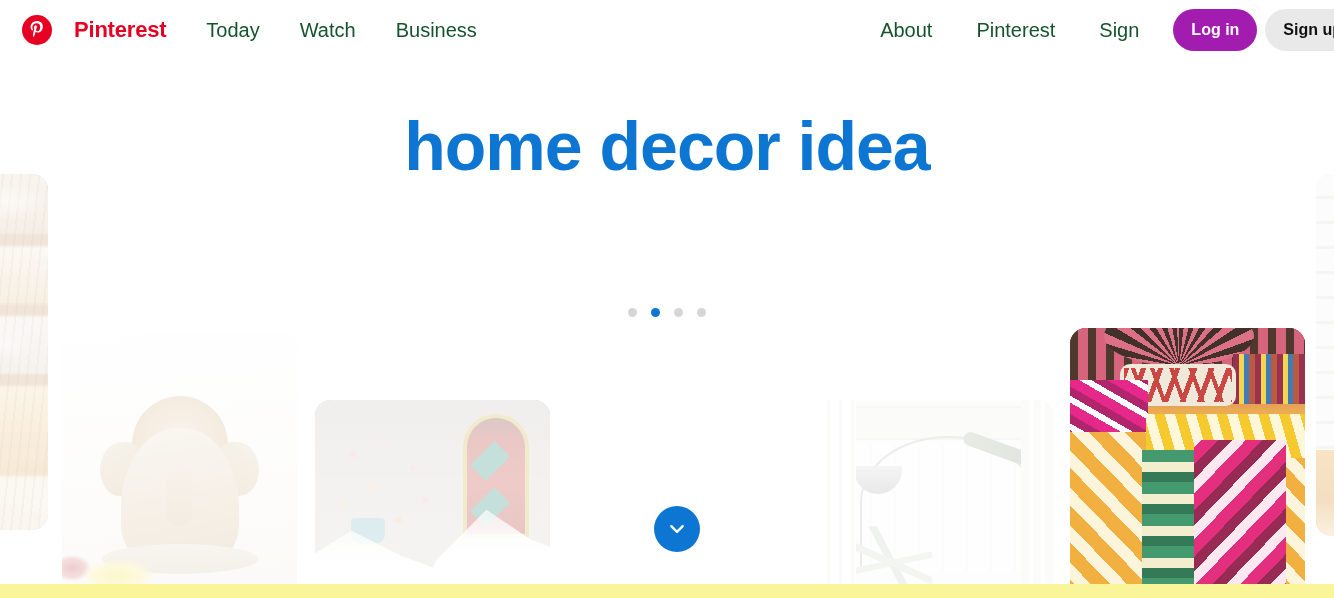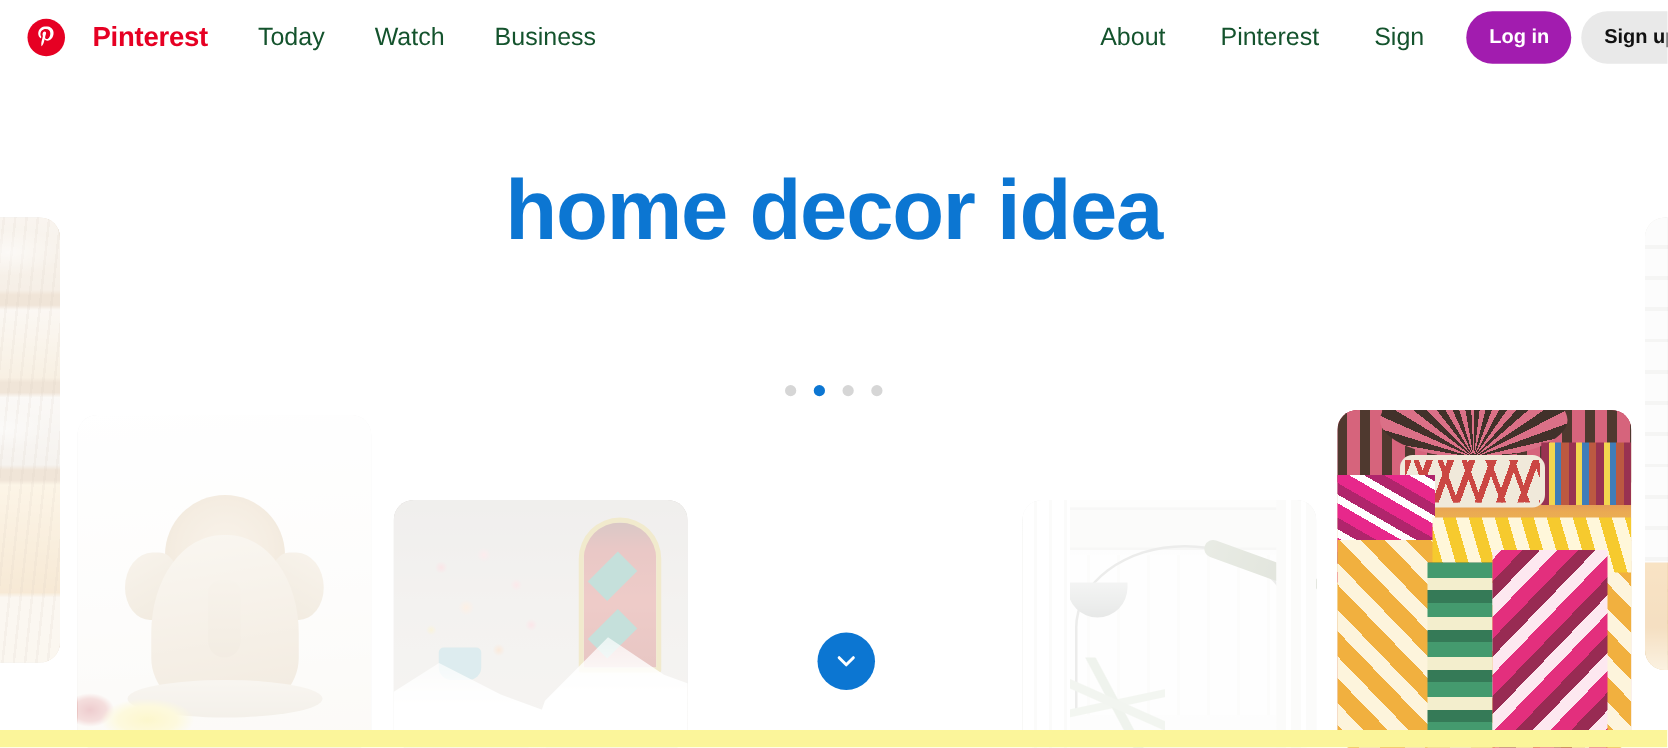--- a/index.html
+++ b/index.html
@@ -132,21 +132,20 @@
     line-height: 1.0;
     letter-spacing: -1px;
   }
 
   .headline-2 {
     font-size: 68px;
     font-weight: bold;
     color: #0c76d2;
     line-height: 1.0;
     letter-spacing: -1px;
-    margin-top: 22px;
   }
 
   
   .dots {
     position: absolute;
     top: 248px;
     left: 0;
     width: 1334px;
     display: flex;
     justify-content: center;

